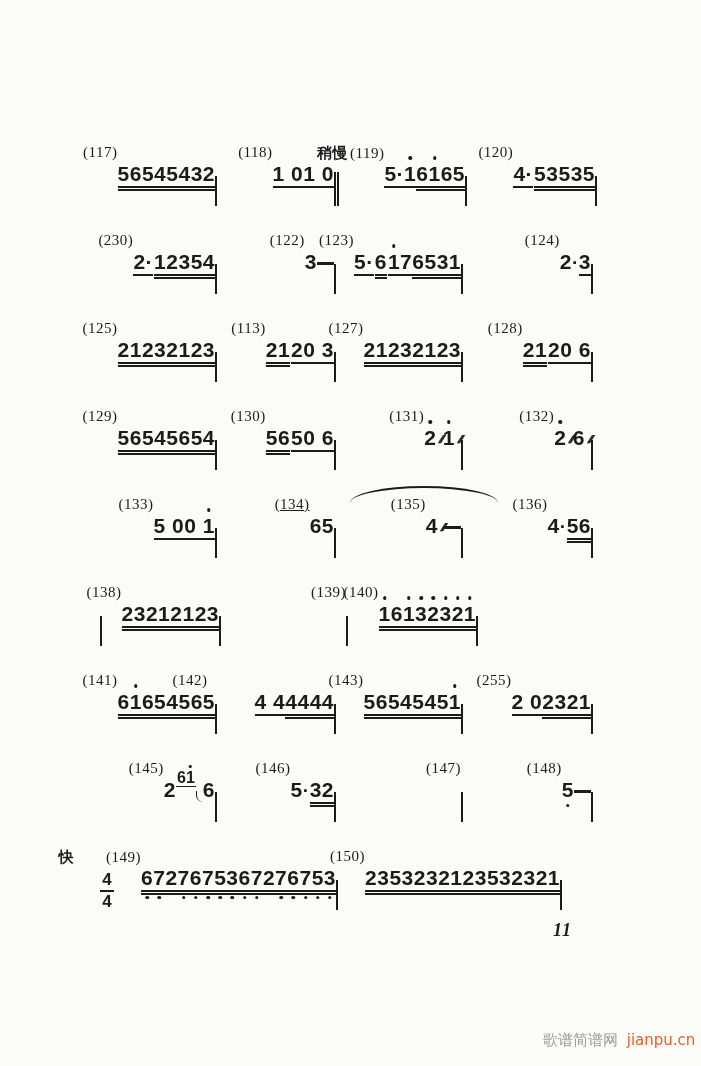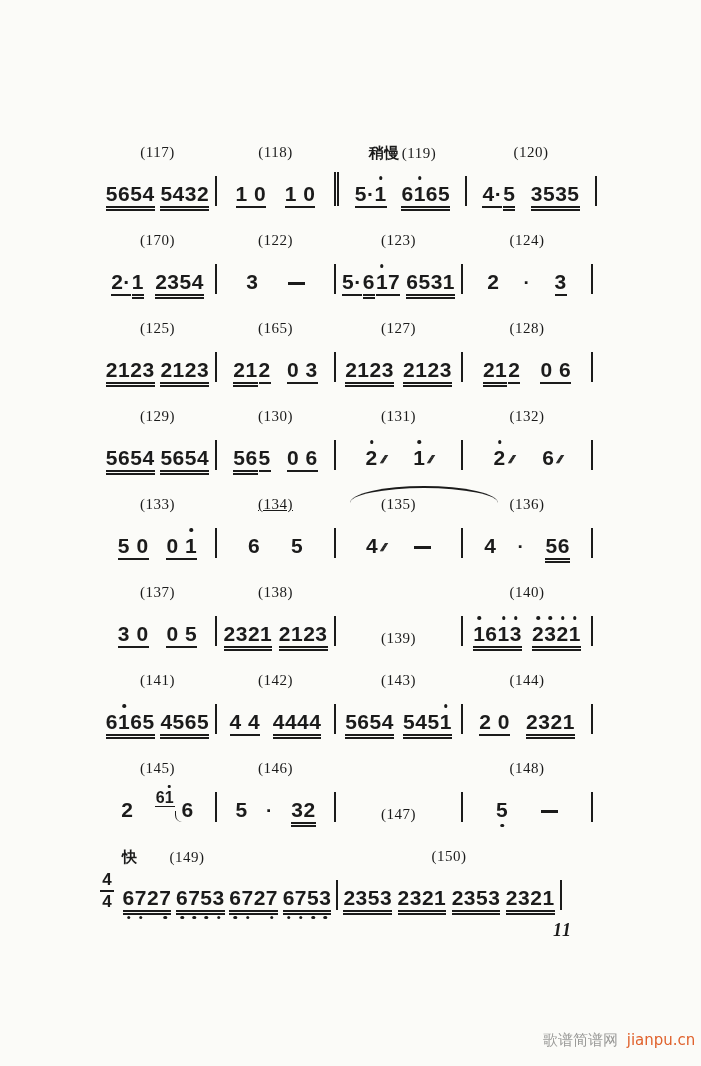--- a/index.html
+++ b/index.html
@@ -1,21 +1,21 @@
 <!DOCTYPE html>
 <html><head>
 <meta charset="utf-8">
 <style>
   html,body{margin:0;padding:0;}
   body{width:701px;height:1066px;background:#fbfbf8;position:relative;overflow:hidden;
        font-family:"Liberation Serif",serif;color:#1b1b1b;}
   .sheet{position:absolute;inset:0;}
   .score{position:absolute;left:100px;top:126px;width:520px;}
   .row{display:flex;align-items:flex-end;height:88px;position:relative;}
-  .measure{display:flex;flex-direction:column;justify-content:flex-end;height:70px;}
+  .measure{display:flex;flex-direction:row;justify-content:flex-end;height:70px;}
   .mlabel{display:flex;justify-content:center;align-items:baseline;font-size:15px;
           height:24px;letter-spacing:0.5px;white-space:nowrap;}
   .measure.tempo-left .mlabel{justify-content:flex-start;padding-left:4px;}
   .measure.tempo-left .tempo{margin-right:32px;}
   .tempo{font-family:"DejaVu Sans",sans-serif;font-weight:bold;font-size:15px;margin-right:2px;}
   .mnotes{display:flex;justify-content:space-evenly;align-items:flex-end;height:40px;
           padding-bottom:10px;}
   .cluster{display:inline-flex;align-items:flex-end;}
   .grp{position:relative;font-family:"Liberation Sans",sans-serif;font-weight:bold;
        font-size:21px;line-height:1;letter-spacing:0.5px;white-space:pre;display:inline-block;}
@@ -111,21 +111,21 @@
             <span class="cluster">
               <span class="grp"><span class="ch">3</span><span class="ch">5</span><span class="ch">3</span><span class="ch">5</span><i class="ln" style="bottom: -3.5px;"></i><i class="ln" style="bottom: -7px;"></i></span>
             </span>
           </div>
         </div>
         <div class="bar"></div>
       </div>
       <div class="row">
         <div class="measure" style="width: 115px;">
           <div class="mlabel">
-            <span>(170)</span>
+            <span>(230)</span>
           </div>
           <div class="mnotes">
             <span class="cluster">
               <span class="grp"><span class="ch">2</span><span class="ch">·</span><i class="ln" style="bottom: -3.5px;"></i></span>
               <span class="grp"><span class="ch">1</span><i class="ln" style="bottom: -3.5px;"></i><i class="ln" style="bottom: -7px;"></i></span>
             </span>
             <span class="cluster">
               <span class="grp"><span class="ch">2</span><span class="ch">3</span><span class="ch">5</span><span class="ch">4</span><i class="ln" style="bottom: -3.5px;"></i><i class="ln" style="bottom: -7px;"></i></span>
             </span>
           </div>
@@ -189,21 +189,21 @@
               <span class="grp"><span class="ch">2</span><span class="ch">1</span><span class="ch">2</span><span class="ch">3</span><i class="ln" style="bottom: -3.5px;"></i><i class="ln" style="bottom: -7px;"></i></span>
             </span>
             <span class="cluster">
               <span class="grp"><span class="ch">2</span><span class="ch">1</span><span class="ch">2</span><span class="ch">3</span><i class="ln" style="bottom: -3.5px;"></i><i class="ln" style="bottom: -7px;"></i></span>
             </span>
           </div>
         </div>
         <div class="bar"></div>
         <div class="measure" style="width: 117px;">
           <div class="mlabel">
-            <span>(165)</span>
+            <span>(113)</span>
           </div>
           <div class="mnotes">
             <span class="cluster">
               <span class="grp"><span class="ch">2</span><span class="ch">1</span><i class="ln" style="bottom: -3.5px;"></i><i class="ln" style="bottom: -7px;"></i></span>
               <span class="grp"><span class="ch">2</span><i class="ln" style="bottom: -3.5px;"></i></span>
             </span>
             <span class="cluster">
               <span class="grp"><span class="ch">0</span><span class="ch"> </span><span class="ch">3</span><i class="ln" style="bottom: -3.5px;"></i></span>
             </span>
           </div>
@@ -354,33 +354,20 @@
               <span class="grp sep"><span class="ch">·</span></span>
             </span>
             <span class="cluster">
               <span class="grp"><span class="ch">5</span><span class="ch">6</span><i class="ln" style="bottom: -3.5px;"></i><i class="ln" style="bottom: -7px;"></i></span>
             </span>
           </div>
         </div>
         <div class="bar"></div>
       </div>
       <div class="row">
-        <div class="measure" style="width: 115px;">
-          <div class="mlabel">
-            <span>(137)</span>
-          </div>
-          <div class="mnotes">
-            <span class="cluster">
-              <span class="grp"><span class="ch">3</span><span class="ch"> </span><span class="ch">0</span><i class="ln" style="bottom: -3.5px;"></i></span>
-            </span>
-            <span class="cluster">
-              <span class="grp"><span class="ch">0</span><span class="ch"> </span><span class="ch">5</span><i class="ln" style="bottom: -3.5px;"></i></span>
-            </span>
-          </div>
-        </div>
         <div class="bar"></div>
         <div class="measure" style="width: 117px;">
           <div class="mlabel">
             <span>(138)</span>
           </div>
           <div class="mnotes">
             <span class="cluster">
               <span class="grp"><span class="ch">2</span><span class="ch">3</span><span class="ch">2</span><span class="ch">1</span><i class="ln" style="bottom: -3.5px;"></i><i class="ln" style="bottom: -7px;"></i></span>
             </span>
             <span class="cluster">
@@ -418,21 +405,21 @@
           <div class="mnotes">
             <span class="cluster">
               <span class="grp"><span class="ch">6</span><span class="ch">1<i class="dotA"></i></span><span class="ch">6</span><span class="ch">5</span><i class="ln" style="bottom: -3.5px;"></i><i class="ln" style="bottom: -7px;"></i></span>
             </span>
             <span class="cluster">
               <span class="grp"><span class="ch">4</span><span class="ch">5</span><span class="ch">6</span><span class="ch">5</span><i class="ln" style="bottom: -3.5px;"></i><i class="ln" style="bottom: -7px;"></i></span>
             </span>
           </div>
         </div>
         <div class="bar"></div>
-        <div class="measure" style="width: 117px;">
+        <div class="measure" style="width: 117px; gap: 47px;">
           <div class="mlabel">
             <span>(142)</span>
           </div>
           <div class="mnotes">
             <span class="cluster">
               <span class="grp"><span class="ch">4</span><span class="ch"> </span><span class="ch">4</span><i class="ln" style="bottom: -3.5px;"></i></span>
             </span>
             <span class="cluster">
               <span class="grp"><span class="ch">4</span><span class="ch">4</span><span class="ch">4</span><span class="ch">4</span><i class="ln" style="bottom: -3.5px;"></i><i class="ln" style="bottom: -7px;"></i></span>
             </span>
@@ -448,21 +435,21 @@
               <span class="grp"><span class="ch">5</span><span class="ch">6</span><span class="ch">5</span><span class="ch">4</span><i class="ln" style="bottom: -3.5px;"></i><i class="ln" style="bottom: -7px;"></i></span>
             </span>
             <span class="cluster">
               <span class="grp"><span class="ch">5</span><span class="ch">4</span><span class="ch">5</span><span class="ch">1<i class="dotA"></i></span><i class="ln" style="bottom: -3.5px;"></i><i class="ln" style="bottom: -7px;"></i></span>
             </span>
           </div>
         </div>
         <div class="bar"></div>
         <div class="measure" style="width: 128px;">
           <div class="mlabel">
-            <span>(144)</span>
+            <span>(255)</span>
           </div>
           <div class="mnotes">
             <span class="cluster">
               <span class="grp"><span class="ch">2</span><span class="ch"> </span><span class="ch">0</span><i class="ln" style="bottom: -3.5px;"></i></span>
             </span>
             <span class="cluster">
               <span class="grp"><span class="ch">2</span><span class="ch">3</span><span class="ch">2</span><span class="ch">1</span><i class="ln" style="bottom: -3.5px;"></i><i class="ln" style="bottom: -7px;"></i></span>
             </span>
           </div>
         </div>

